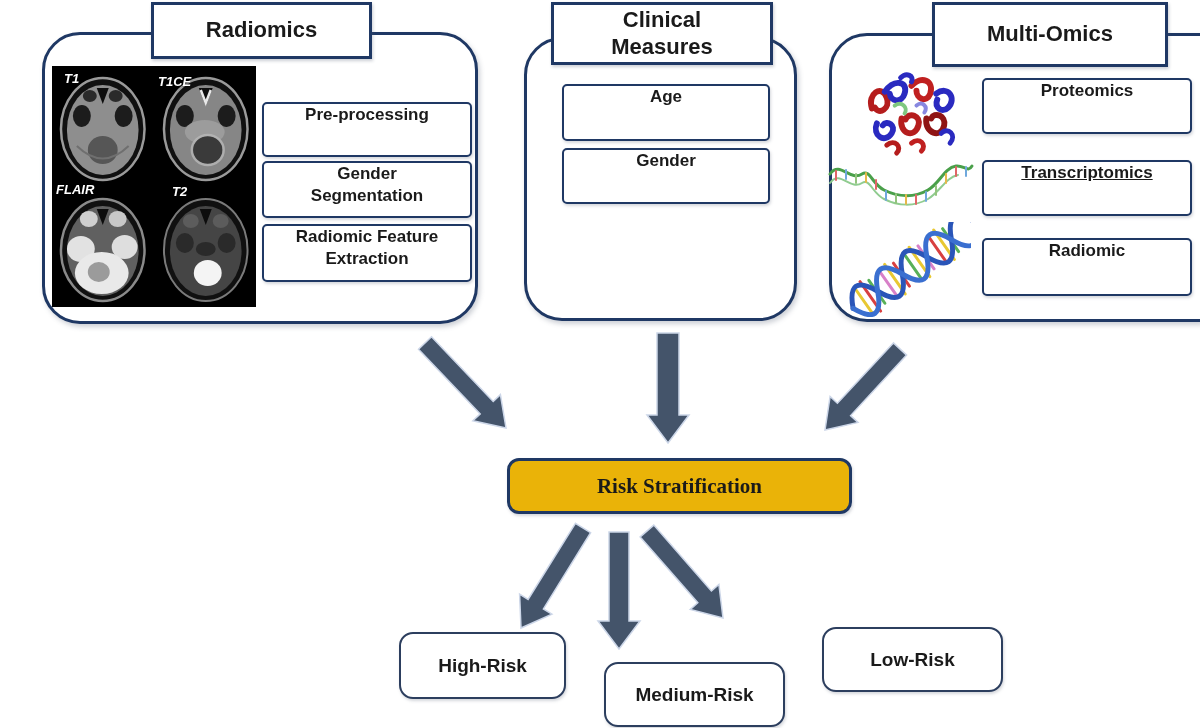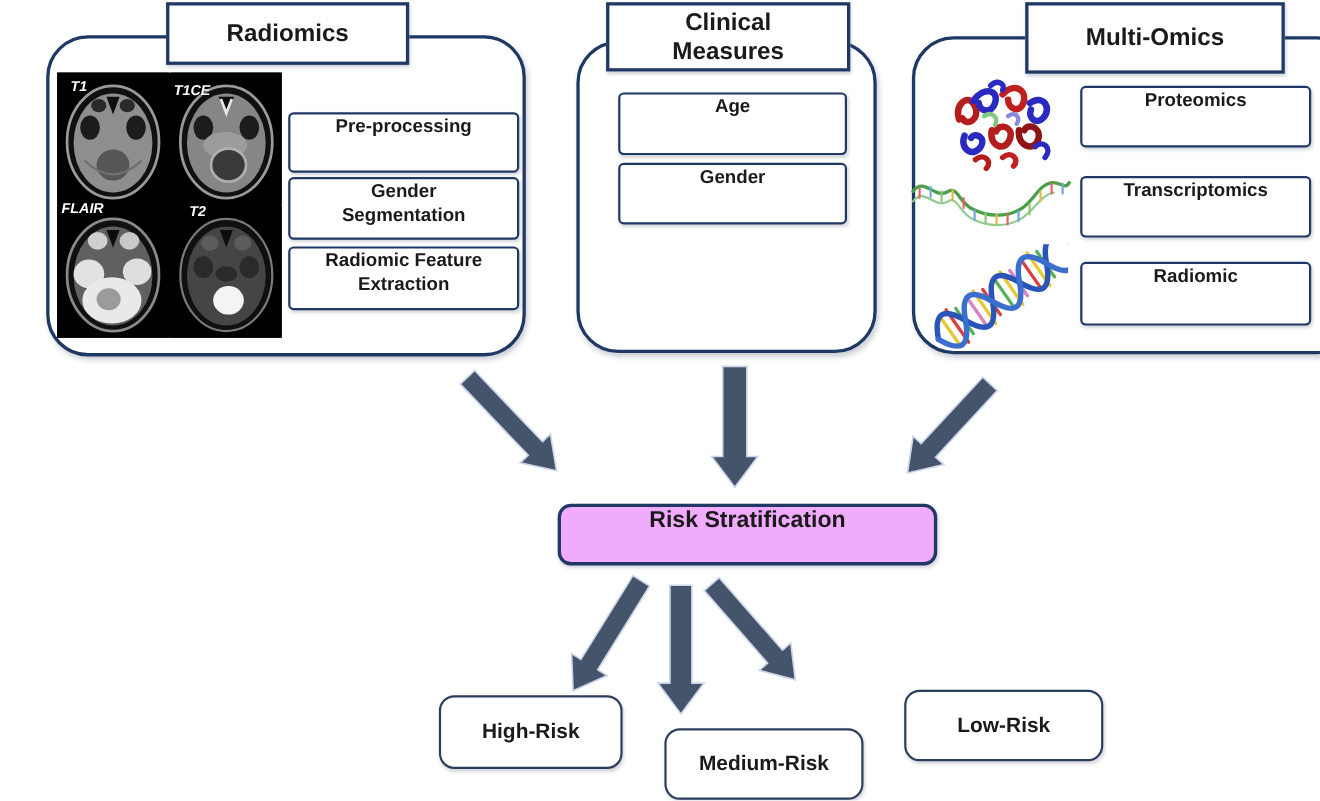--- a/index.html
+++ b/index.html
@@ -17,23 +17,23 @@
     font-weight:bold;font-size:22px;line-height:1.2;white-space:pre-line;
     box-shadow:1px 2px 3px rgba(90,100,120,0.30);
   }
   .sub-box{
     position:absolute;background:#ffffff;border:2.5px solid #1f3864;border-radius:5px;
     display:flex;align-items:flex-start;justify-content:center;text-align:center;z-index:2;
     box-shadow:1px 2px 3px rgba(90,100,120,0.25);
   }
   .sub-box .box-label{font-weight:bold;font-size:17px;line-height:1.3;white-space:pre-line;}
   .risk-box{
-    position:absolute;left:473px;top:458px;width:339px;height:50px;background:#f0abfc;
-    border:3px solid #1f3864;border-radius:12px;display:flex;justify-content:center;
-    z-index:2;box-shadow:1px 2px 3px rgba(90,100,120,0.25);
+    position:absolute;left:473px;top:458px;width:339px;height:50px;background:#eab308;
+    border:3px solid #1f3864;border-radius:12px;display:flex;align-items:center;justify-content:center;
+    z-index:2;box-shadow:1px 2px 3px rgba(90,100,120,0.25);font-family:Liberation Serif, serif;
   }
   .risk-box .box-label{font-weight:bold;font-size:21px;}
   .outcome-box{
     position:absolute;background:#fff;border:2.5px solid #2c3e5e;border-radius:14px;
     display:flex;align-items:center;justify-content:center;z-index:2;
     box-shadow:1px 2px 3px rgba(90,100,120,0.25);
   }
   .outcome-box .box-label{font-weight:bold;font-size:19px;}
   .mri-panel{
     position:absolute;left:18px;top:66px;width:204px;height:241px;background:#000;z-index:2;
@@ -206,21 +206,21 @@
         <line x1="114" y1="34" x2="114" y2="62" stroke="#58b058" stroke-width="3"></line>
         <path d="M-5,48 C5,26 15,26 25,48 C35,70 45,70 55,48 C65,26 75,26 85,48 C95,70 105,70 115,48 C125,26 135,26 145,48" stroke="#2a55b8" stroke-width="5"></path>
         <path d="M-5,48 C5,70 15,70 25,48 C35,26 45,26 55,48 C65,70 75,70 85,48 C95,26 105,26 115,48 C125,70 135,70 145,48" stroke="#3a6fd0" stroke-width="5"></path>
       </g>
     </svg>
   </div>
 
   <div class="sub-box" style="left:948px;top:78px;width:206px;height:52px;">
     <span class="box-label">Proteomics</span>
   </div>
-  <div class="sub-box" style="left:948px;top:160px;width:206px;height:52px;">
+  <div class="sub-box" style="left:948px;top:160px;width:206px;height:52px;text-decoration:underline;">
     <span class="box-label">Transcriptomics</span>
   </div>
   <div class="sub-box" style="left:948px;top:238px;width:206px;height:54px;">
     <span class="box-label">Radiomic</span>
   </div>
 
   <svg id="arrows-svg" width="1200" height="728">
       <polygon points="384.5,349.2 446.2,413.9 438.9,420.8 472.0,428.0 466.4,394.6 459.2,401.5 397.5,336.8" fill="#44546a" stroke="#ccd6e8" stroke-width="1.5"></polygon>
       <polygon points="623.0,333.0 623.0,415.0 613.0,415.0 634.0,443.0 655.0,415.0 645.0,415.0 645.0,333.0" fill="#44546a" stroke="#ccd6e8" stroke-width="1.5"></polygon>
       <polygon points="859.4,342.9 803.4,403.3 796.1,396.5 791.0,430.0 824.0,422.4 816.6,415.6 872.6,355.1" fill="#44546a" stroke="#ccd6e8" stroke-width="1.5"></polygon>

